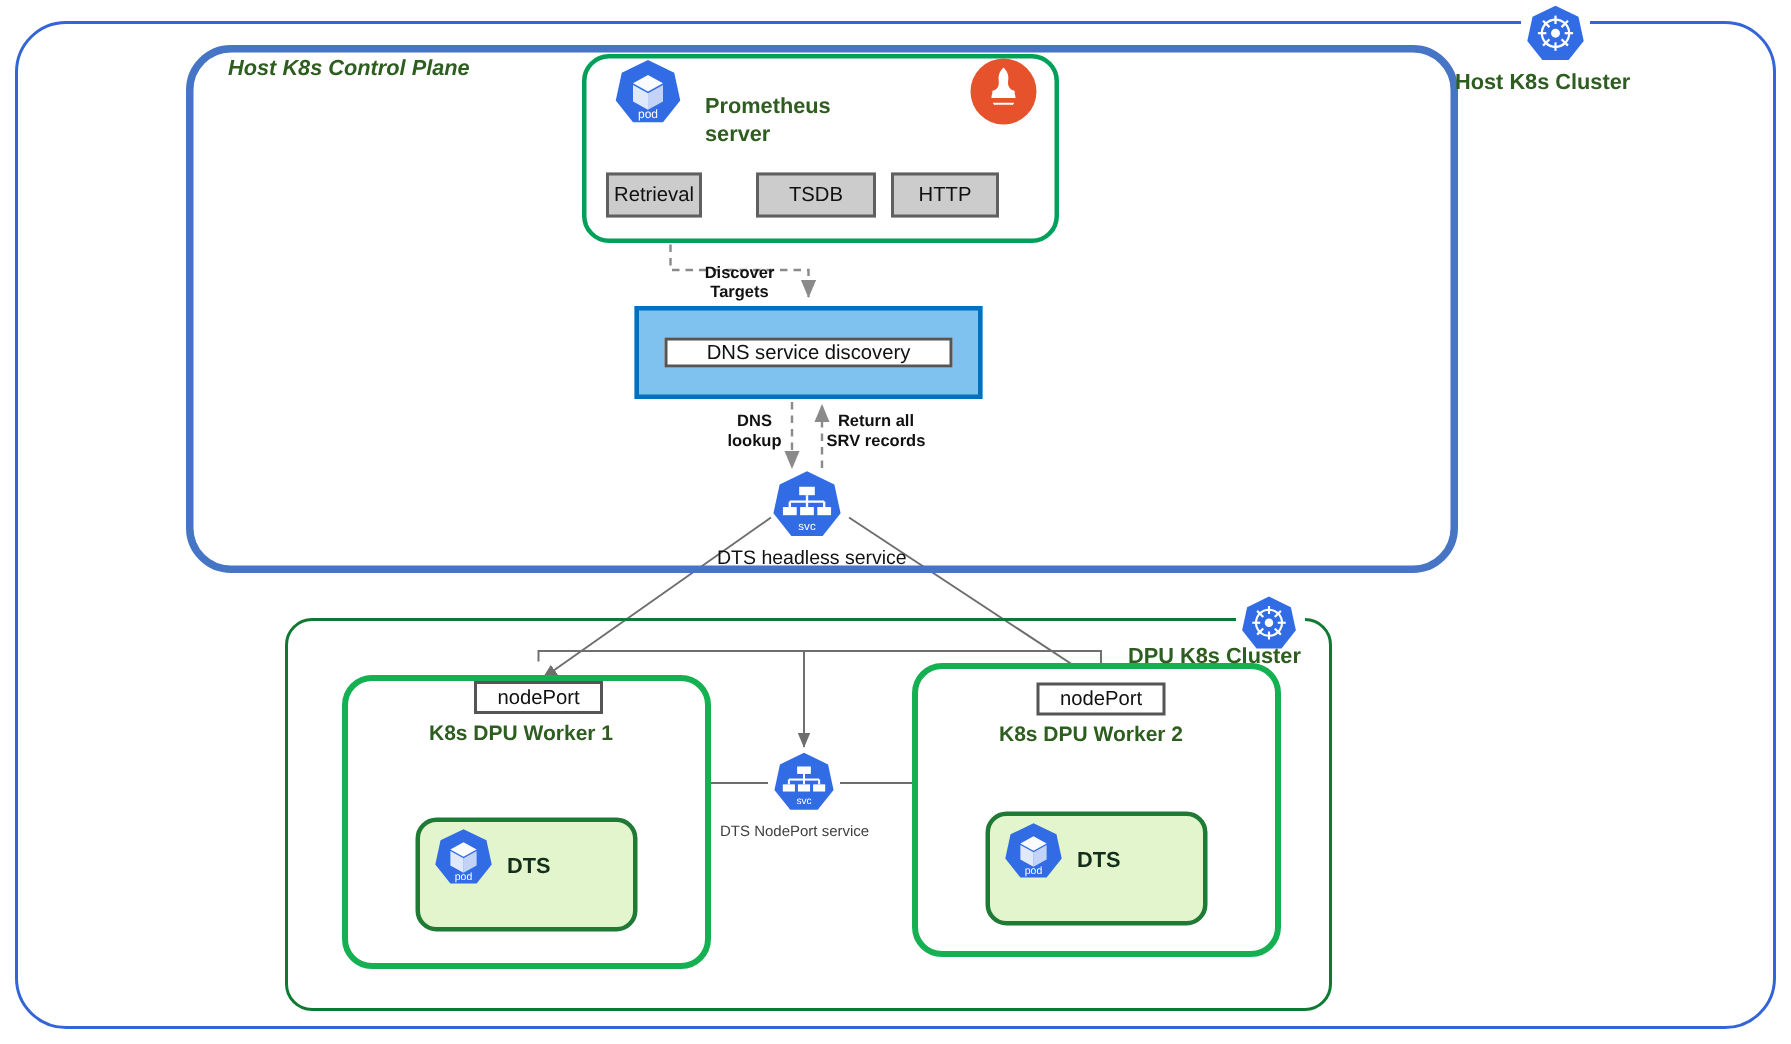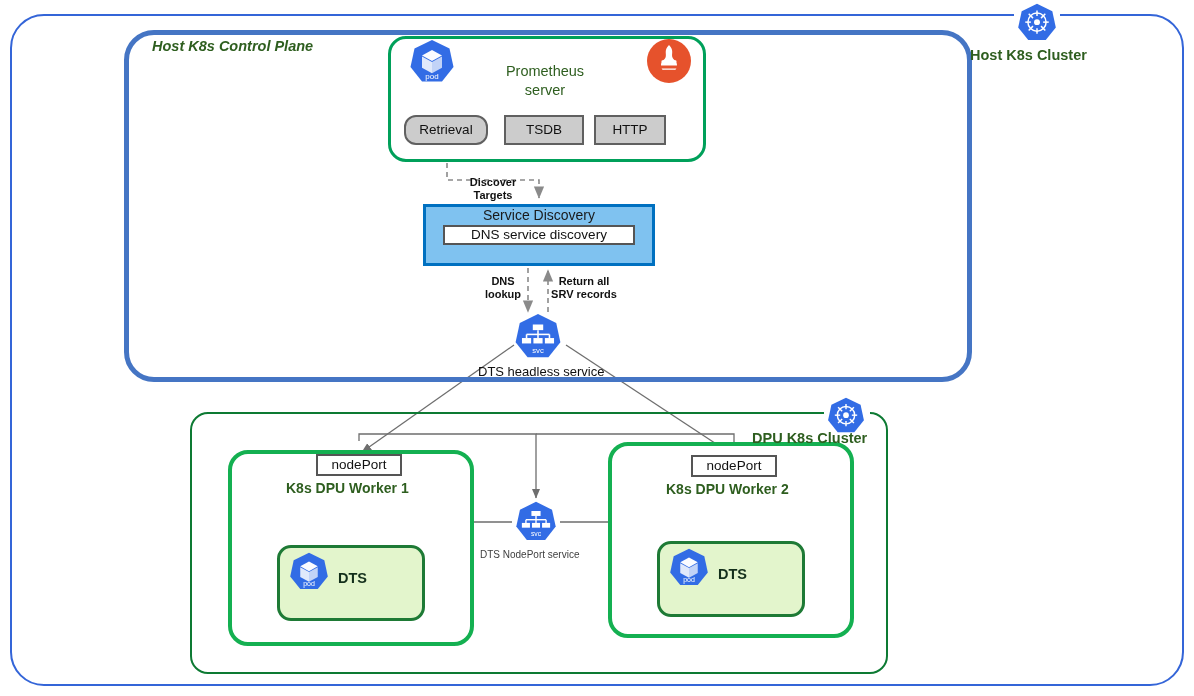--- a/index.html
+++ b/index.html
@@ -41,35 +41,35 @@
   .lbl-cluster{font-size:14.5px;font-weight:bold;color:#2E5E1F;}
   .lbl-plain{font-size:12.5px;color:#1a1a1a;}
   .lbl-small{font-size:11px;color:#111;font-weight:bold;line-height:12.5px;text-align:center;}
 
   .host-cluster-label{left:970px;top:47px;text-align:right;}
   .control-plane-label{left:152px;top:38px;font-style:italic;}
   .dpu-cluster-label{left:752px;top:430px;}
   .worker1-label{left:286px;top:480px;font-size:14px;font-weight:bold;color:#2E5E1F;}
   .worker2-label{left:666px;top:481px;font-size:14px;font-weight:bold;color:#2E5E1F;}
 
-  .prom-title{position:absolute;left:470px;top:62px;width:150px;text-align:center;
-    font-size:14.5px;font-weight:normal;color:#2E5E1F;line-height:19px;}
+  .prom-title{position:absolute;left:470px;top:62px;width:150px;
+    font-size:14.5px;font-weight:bold;color:#2E5E1F;line-height:19px;}
 
   .sd-title{position:absolute;left:423px;top:204px;width:232px;text-align:center;
     font-size:14px;color:#1a1a1a;line-height:22px;}
 
   .dns-sd{position:absolute;left:443px;top:225px;width:192px;height:20px;
     box-sizing:border-box;border:2.5px solid #555;background:#ffffff;
     font-size:13.5px;color:#111;text-align:center;line-height:15px;}
 
   
   .chip{position:absolute;box-sizing:border-box;background:#CCCCCC;
     border:2.5px solid #606060;font-size:13.5px;color:#111;
     text-align:center;}
-  .chip-retrieval{left:404px;top:115px;width:84px;height:30px;line-height:25px;border-radius:12px;}
+  .chip-retrieval{left:404px;top:115px;width:64px;height:30px;line-height:25px;}
   .chip-tsdb{left:504px;top:115px;width:80px;height:30px;line-height:25px;}
   .chip-http{left:594px;top:115px;width:72px;height:30px;line-height:25px;}
 
   
   .np{position:absolute;box-sizing:border-box;background:#ffffff;
     border:2.5px solid #555;font-size:13.5px;color:#111;text-align:center;}
   .np1{left:316px;top:454px;width:86px;height:22px;line-height:17px;}
   .np2{left:691px;top:455px;width:86px;height:22px;line-height:17px;}
 
   
@@ -158,21 +158,20 @@
       <rect x="16.4" y="31.8" width="13.2" height="3.1" rx="1.2" fill="#E6522C"></rect>
       <rect x="15.5" y="22.2" width="15" height="2.6" rx="1.1" fill="#ffffff"></rect>
     </svg>
   </div>
 
   <div class="chip chip-retrieval">Retrieval</div>
   <div class="chip chip-tsdb">TSDB</div>
   <div class="chip chip-http">HTTP</div>
 
   <div class="box sd-box"></div>
-  <div class="sd-title">Service Discovery</div>
   <div class="dns-sd">DNS service discovery</div>
 
   <div class="lbl lbl-small edge-discover">
     <div>Discover</div>
     <div>Targets</div>
   </div>
   <div class="lbl lbl-small edge-dnslookup">
     <div>DNS</div>
     <div>lookup</div>
   </div>

